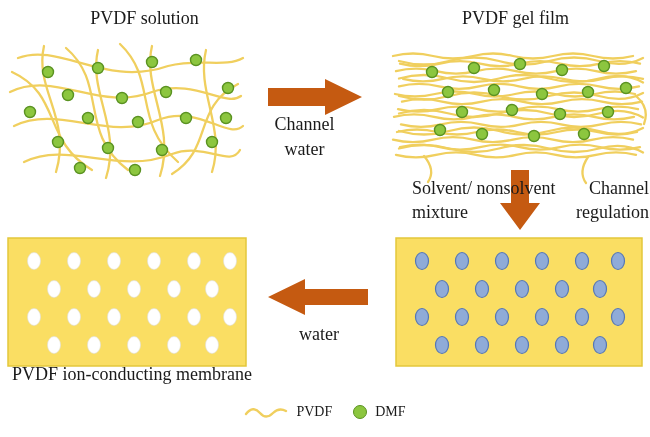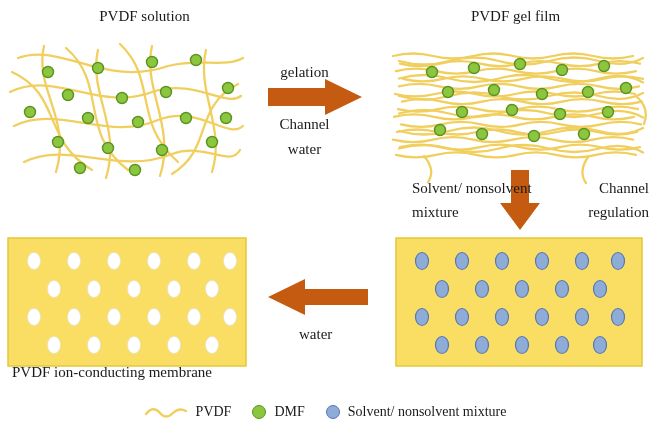--- a/index.html
+++ b/index.html
@@ -9,21 +9,21 @@
     font-family:"Liberation Serif", serif;
     color:var(--text,#1a1a1a);
   }
   #diagram{position:absolute;left:0;top:0;}
   .pvdf-lines path{fill:none;stroke:var(--pvdf-line,#F0CF5E);stroke-width:2.3;stroke-linecap:round;}
   #solution-dots circle,#gel-dots circle{fill:var(--dmf-fill,#8CC63F);stroke:var(--dmf-border,#5A9221);stroke-width:1.4;}
   .membrane-rect{fill:var(--rect-fill,#FADE63);stroke:var(--rect-border,#E3C73B);stroke-width:1.5;}
   #water-dots ellipse{fill:var(--water-fill,#ffffff);stroke:#ddd;stroke-width:0.6;}
   #mixture-dots ellipse{fill:var(--mixture-fill,#8FABD8);stroke:var(--mixture-border,#5577B5);stroke-width:1.2;}
   .arrow{fill:var(--arrow,#C55A11);}
-  .label{position:absolute;font-size:15px;}
+  .label{position:absolute;font-size:18px;}
   .line{display:block;}
   #lbl-solution{left:72px;top:8px;width:145px;text-align:center;}
   #lbl-gel{left:448px;top:8px;width:135px;text-align:center;}
   #lbl-gelation{left:262px;top:64px;width:85px;text-align:center;}
   #lbl-heating{left:262px;top:112px;width:85px;text-align:center;line-height:25px;}
   #lbl-mixture{left:412px;top:176px;width:142px;display:flex;flex-direction:column;line-height:24px;}
   #lbl-mixture .line{white-space:nowrap;}
   #lbl-channel{left:549px;top:176px;width:100px;text-align:right;line-height:24px;}
   #lbl-stabilize{left:299px;top:322px;text-align:left;line-height:24px;}
   #lbl-membrane{left:12px;top:364px;}
@@ -176,21 +176,20 @@
         <ellipse cx="94" cy="345" rx="6.5" ry="8.5"></ellipse>
         <ellipse cx="134" cy="345" rx="6.5" ry="8.5"></ellipse>
         <ellipse cx="174" cy="345" rx="6.5" ry="8.5"></ellipse>
         <ellipse cx="212" cy="345" rx="6.5" ry="8.5"></ellipse>
       </g>
   </svg>
 
   <div class="label" id="lbl-solution">PVDF solution</div>
   <div class="label" id="lbl-gel">PVDF gel film</div>
 
-  <div class="label" id="lbl-gelation">gelation</div>
   <div class="label" id="lbl-heating">
     <span class="line">Channel</span>
     <span class="line">water</span>
   </div>
 
   <div class="label" id="lbl-mixture">
     <span class="line">Solvent/ nonsolvent</span>
     <span class="line">mixture</span>
   </div>
   <div class="label" id="lbl-channel">
@@ -208,19 +207,15 @@
     <div class="legend-item">
       <svg class="legend-squiggle" width="44" height="14" viewBox="0 0 44 14">
         <path d="M2,9 q7,-9 14,-1 q6,7 13,0 q6,-6 13,-2"></path>
       </svg>
       <span>PVDF</span>
     </div>
     <div class="legend-item">
       <span class="dot dmf-dot"></span>
       <span>DMF</span>
     </div>
-    <div class="legend-item">
-      <span class="dot mix-dot"></span>
-      <span>Solvent/ nonsolvent mixture</span>
-    </div>
   </div>
 
 </div>
 
 </body></html>

